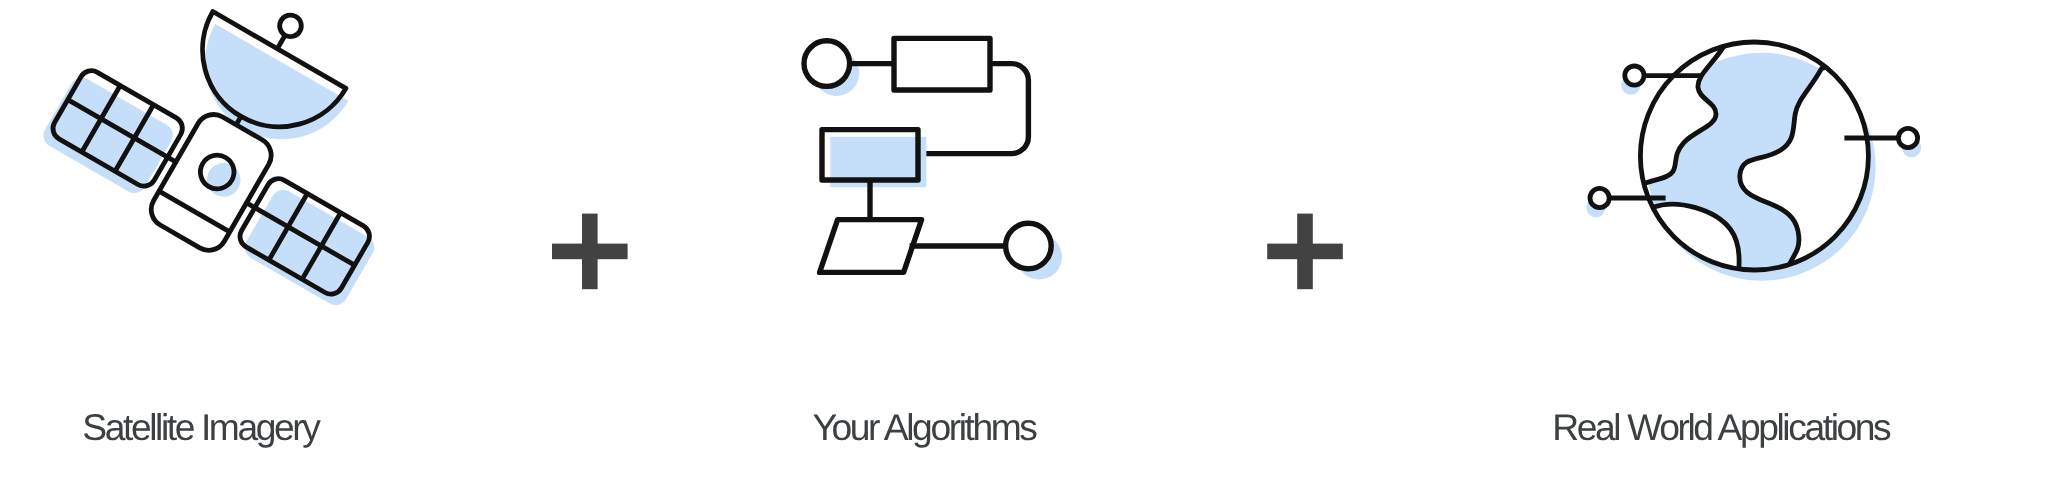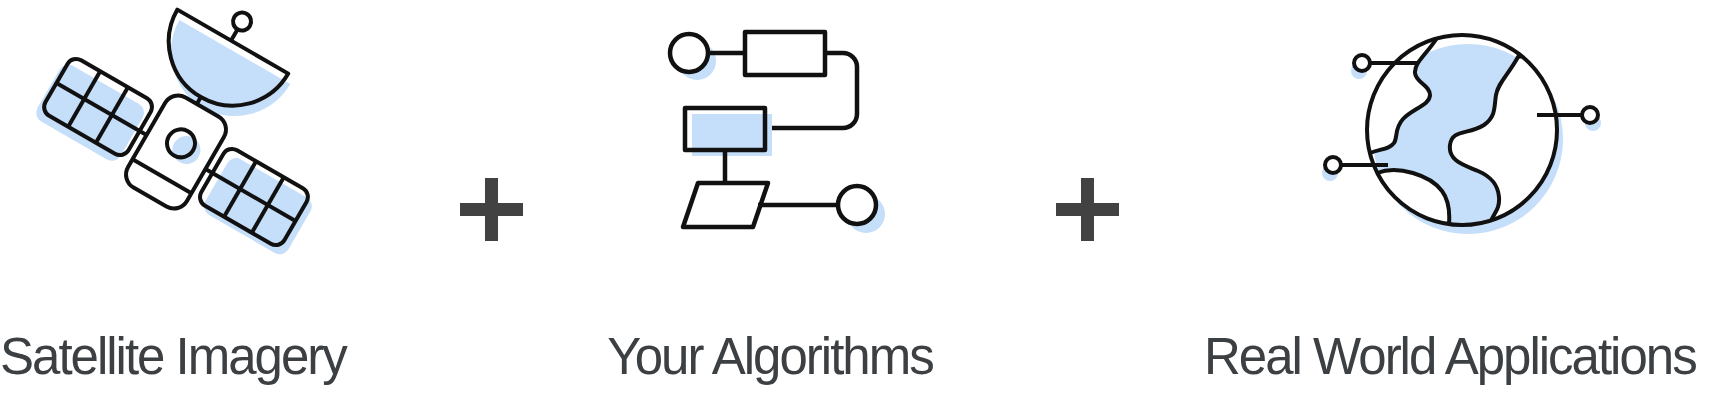--- a/index.html
+++ b/index.html
@@ -35,21 +35,21 @@
   }
   .plus .vbar{
     position:absolute;left:25px;top:0;width:13px;height:63px;background:var(--plus);
   }
   .plus1{left:460px;top:178px;}
   .plus2{left:1056px;top:178px;}
   
   .label{
     position:absolute;
     top:331px;
-    font-size:51px;
+    font-size:31px;
     letter-spacing:-2px;
     line-height:52px;
     color:var(--text);
     text-align:center;
     white-space:nowrap;
   }
   .label1{left:0;width:334px;}
   .label2{left:570px;width:400px;}
   .label3{left:1204px;width:460px;}
 </style>

